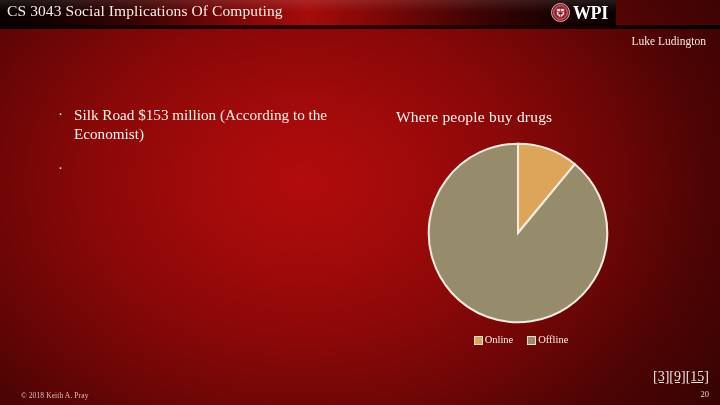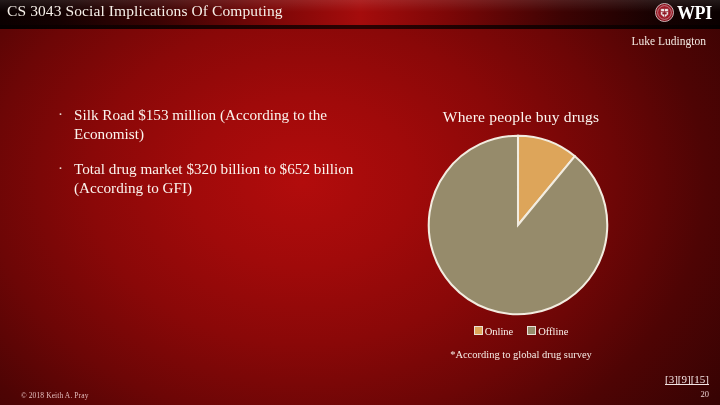--- a/index.html
+++ b/index.html
@@ -16,21 +16,21 @@
     background:
       radial-gradient(ellipse 70% 95% at 42% 45%, #b20c0c 0%, #a00a0a 22%, #8a0808 42%, #6d0606 62%, #4e0404 80%, #370303 100%);
     color: #ffffff;
     -webkit-font-smoothing: antialiased;
   }
 
   
   .header {
     position: absolute;
     left: 0; top: 0;
-    width: 720px;
+    width: 616px;
     height: 25px;
     background:
       linear-gradient(to right,
         #0a0000 0%, #130101 8%, #3a0303 22%, #7d0707 38%,
         #a50c0c 50%, #7d0707 62%, #3d0303 78%, #140101 92%, #0a0000 100%);
     overflow: hidden;
   }
   .header-sheen {
     position: absolute;
     left: 0; top: 0;
@@ -116,25 +116,25 @@
     color: #e8d9d0;
   }
 
   
   .chart-block {
     position: absolute;
     left: 396px; top: 108px;
     width: 250px;
   }
   .chart-title {
-    text-align: center;
+    text-align: left;
     font-size: 15.5px;
     color: #fdf7f2;
     letter-spacing: 0.2px;
-    margin-bottom: 6px;
+    margin-bottom: 14px;
   }
   .pie-wrap {
     position: relative;
     width: 250px;
     height: 190px;
   }
   .pie-svg {
     position: absolute;
     left: 29px; top: 0;
     width: 186px;
@@ -145,21 +145,21 @@
     display: flex;
     justify-content: center;
     align-items: center;
     gap: 14px;
     margin-top: 4px;
     font-size: 10.5px;
     color: #fbf4ee;
   }
   .legend-item {
     display: flex;
-    align-items: flex-start;
+    align-items: flex-end;
     gap: 2px;
     white-space: nowrap;
   }
   .legend-swatch {
     width: 7px; height: 7px;
     display: inline-block;
     border: 1px solid #e9e0d6;
   }
   .footnote {
     margin-top: 12px;
@@ -173,21 +173,21 @@
     position: absolute;
     left: 1px; bottom: 5px;
     font-size: 7.5px;
     color: #e3bdbd;
     letter-spacing: 0.1px;
     padding-left: 20px;
   }
   .citation {
     position: absolute;
     right: 11px; bottom: 20px;
-    font-size: 11px;
+    font-size: 14px;
     color: #f3e4e4;
     text-decoration: underline;
   }
   .page-number {
     position: absolute;
     right: 11px; bottom: 6px;
     font-size: 8.5px;
     color: #e7cdcd;
     text-align: right;
   }
@@ -216,21 +216,20 @@
   <div class="author">Luke Ludington</div>
 
 
   <div class="bullets">
     <div class="bullet">
       <span class="bullet-dot">·</span>
       <span>Silk Road $153 million (According to the Economist)</span>
     </div>
     <div class="bullet">
       <span class="bullet-dot">·</span>
-      <span>Total drug market $320 billion to $652 billion (According to GFI)</span>
     </div>
   </div>
 
   <div class="chart-block">
     <div class="chart-title">Where people buy drugs</div>
 
     <div class="pie-wrap">
       <svg class="pie-svg" viewBox="0 0 200 200">
         <g>
           <path id="slice-0" fill="#dda55a" stroke="#f2ece0" stroke-width="2.2" d="M 100 100 L 100.00 4.00 A 96 96 0 0 1 161.19 26.03 Z"></path>
@@ -243,20 +242,19 @@
       <span class="legend-item">
         <span class="legend-swatch" id="sw-0" style="background: rgb(221, 165, 90);"></span>
         <span>Online</span>
       </span>
       <span class="legend-item">
         <span class="legend-swatch" id="sw-1" style="background: rgb(150, 139, 107);"></span>
         <span>Offline</span>
       </span>
     </div>
 
-    <div class="footnote">*According to global drug survey</div>
   </div>
 
   <div class="copyright">© 2018 Keith A. Pray</div>
   <div class="citation">[3][9][15]</div>
   <div class="page-number">20</div>
 
 </div>
 
 </body></html>

